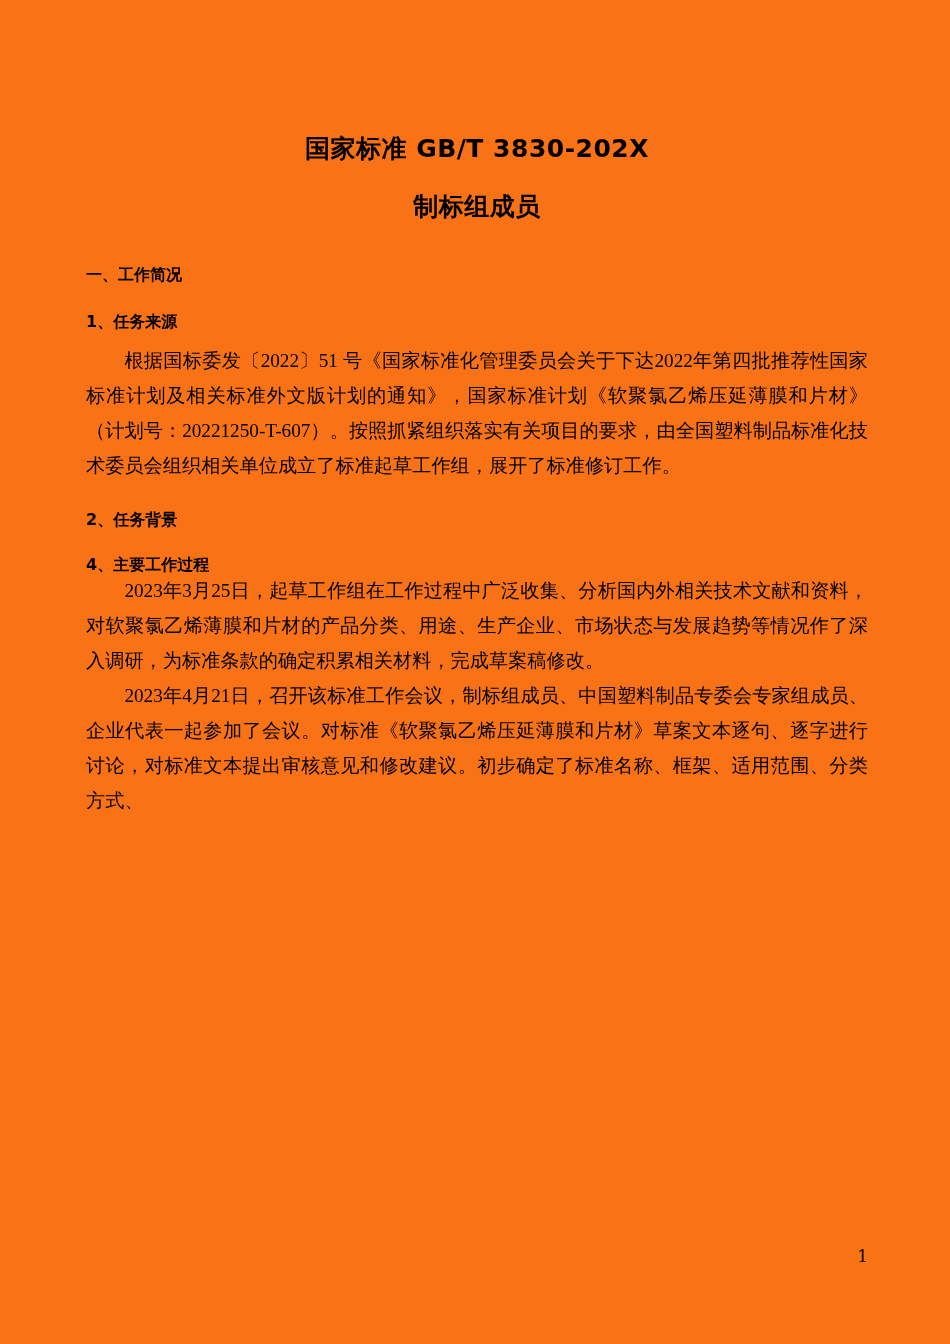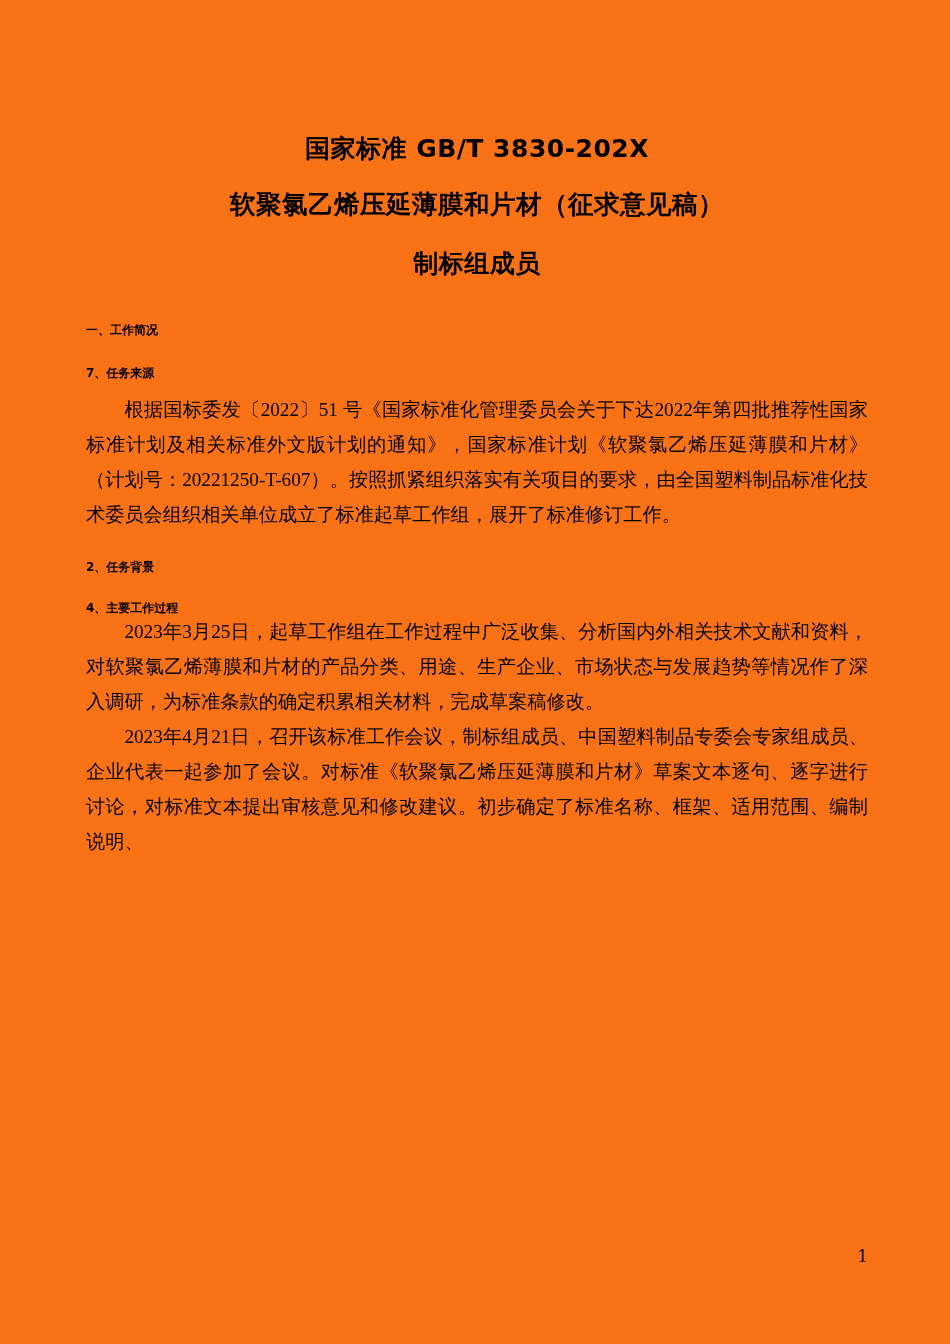--- a/index.html
+++ b/index.html
@@ -38,21 +38,21 @@
     line-height: 1;
   }
   .title-1 { margin-top: 136px; }
   .title-2 { margin-top: 31px; font-size: 25.5px; }
   .title-3 { margin-top: 33px; }
 
   
   .heading {
     font-family: "DejaVu Sans", "Liberation Sans", sans-serif;
     font-weight: bold;
-    font-size: 12px;
+    font-size: 16px;
     color: #000;
     line-height: 1;
     text-align: left;
   }
   .h-main   { margin-top: 48px; }
   .h-sub    { margin-top: 31px; }
   .h-sub-2  { margin-top: 29px; }
 
   
   .para {
@@ -81,36 +81,35 @@
   }
 </style>
 </head>
 <body>
 
 <div class="page">
   <div class="content">
 
     <div class="doc-title title-1">国家标准 GB/T 3830-202X</div>
 
-    <div class="doc-title title-2">软聚氯乙烯压延薄膜和片材（征求意见稿）</div>
 
     <div class="doc-title title-3">制标组成员</div>
 
     <div class="heading h-main">一、工作简况</div>
 
-    <div class="heading h-sub">7、任务来源</div>
+    <div class="heading h-sub">1、任务来源</div>
 
     <p class="para gap-after-head">根据国标委发〔2022〕51 号《国家标准化管理委员会关于下达2022年第四批推荐性国家标准计划及相关标准外文版计划的通知》，国家标准计划《软聚氯乙烯压延薄膜和片材》（计划号：20221250-T-607）。按照抓紧组织落实有关项目的要求，由全国塑料制品标准化技术委员会组织相关单位成立了标准起草工作组，展开了标准修订工作。</p>
 
     <div class="heading h-sub-2">2、任务背景</div>
 
 
     <div class="heading h-sub-2">4、主要工作过程</div>
 
 
     <p class="para gap-plain">2023年3月25日，起草工作组在工作过程中广泛收集、分析国内外相关技术文献和资料，对软聚氯乙烯薄膜和片材的产品分类、用途、生产企业、市场状态与发展趋势等情况作了深入调研，为标准条款的确定积累相关材料，完成草案稿修改。</p>
 
-    <p class="para gap-plain">2023年4月21日，召开该标准工作会议，制标组成员、中国塑料制品专委会专家组成员、企业代表一起参加了会议。对标准《软聚氯乙烯压延薄膜和片材》草案文本逐句、逐字进行讨论，对标准文本提出审核意见和修改建议。初步确定了标准名称、框架、适用范围、编制说明、</p>
+    <p class="para gap-plain">2023年4月21日，召开该标准工作会议，制标组成员、中国塑料制品专委会专家组成员、企业代表一起参加了会议。对标准《软聚氯乙烯压延薄膜和片材》草案文本逐句、逐字进行讨论，对标准文本提出审核意见和修改建议。初步确定了标准名称、框架、适用范围、分类方式、</p>
 
   </div>
 
   <div class="page-number">1</div>
 </div>
 
 </body></html>

